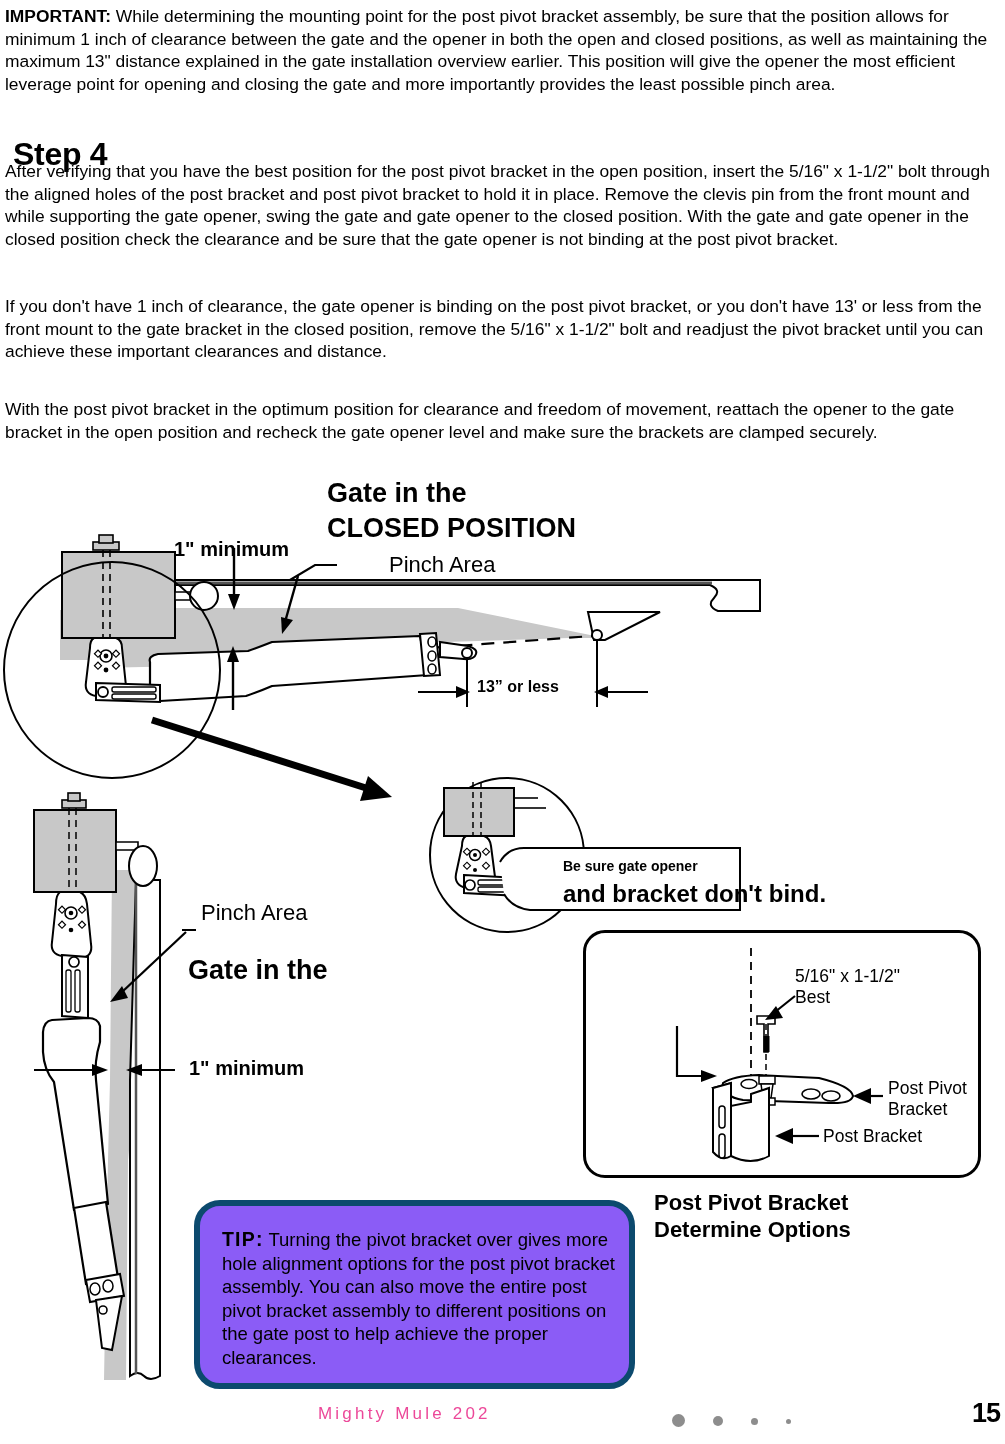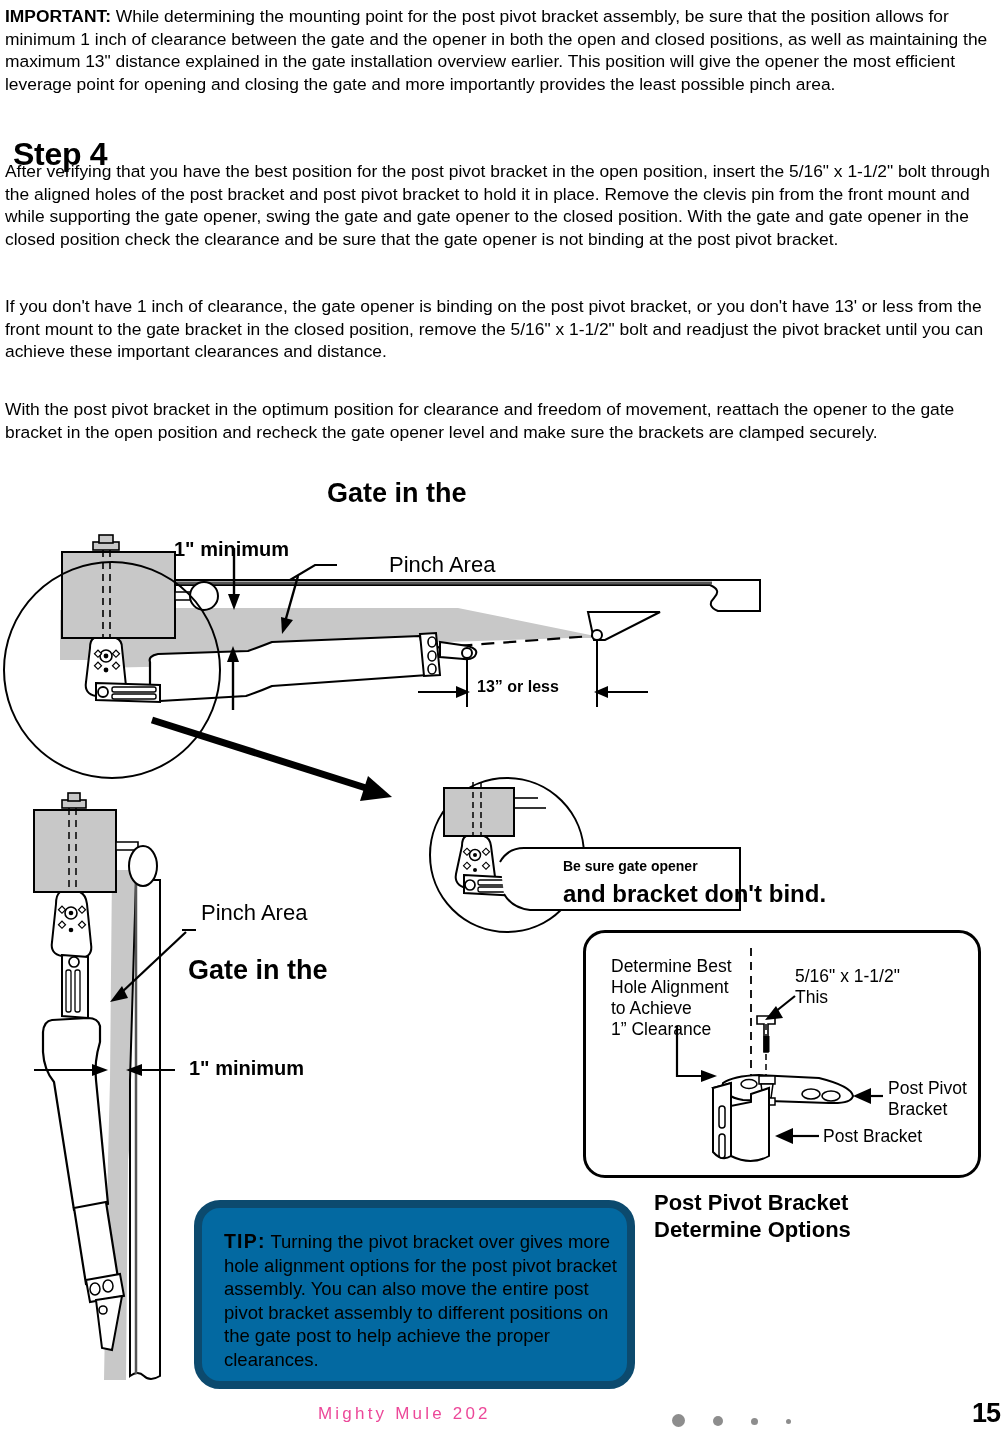--- a/index.html
+++ b/index.html
@@ -42,23 +42,23 @@
     position: absolute;
     font-family: "Liberation Sans", sans-serif;
     white-space: pre;
     color: #000;
   }
   .dlabel.bold { font-weight: bold; }
 
   
   .roundbox {
     position: absolute;
-    border: 8px solid #0c4a6e;
+    border: 6px solid #0c4a6e;
     border-radius: 26px;
-    background: #0369a1;
+    background: #8b5cf6;
   }
   .thinbox {
     position: absolute;
     border: 3px solid #000;
     border-radius: 22px;
     background: #fff;
   }
   .tip-text {
     position: absolute;
     font-size: 18.5px;
@@ -182,20 +182,21 @@
       <path d="M 594 222 L 608 216 L 608 228 Z" fill="#000"></path>
     </g>
 
     <g>
       <line x1="152" y1="250" x2="366" y2="318" stroke="#000" stroke-width="7"></line>
       <path d="M 392 327 L 360 331 L 368 306 Z" fill="#000"></path>
     </g>
   </svg>
 
   <div class="dlabel bold" style="left:327px; top:8px; font-size:27px;">Gate in the</div>
+  <div class="dlabel bold" style="left:327px; top:43px; font-size:27px;">CLOSED POSITION</div>
   <div class="dlabel bold" style="left:174px; top:68px; font-size:20px;">1" minimum</div>
   <div class="dlabel" style="left:389px; top:82px; font-size:22px;">Pinch Area</div>
   <div class="dlabel bold" style="left:477px; top:208px; font-size:16px;">13” or less</div>
 </div>
 
 <div class="diagram" style="left:400px; top:770px; width:340px; height:160px;">
   <svg width="340" height="160" viewBox="0 0 340 160">
     <circle cx="107" cy="85" r="77" fill="none" stroke="#000" stroke-width="2"></circle>
 
     <rect x="44" y="18" width="70" height="48" fill="#c8c8c8" stroke="#000" stroke-width="2"></rect>
@@ -324,26 +325,22 @@
       <line x1="300" y1="166" x2="284" y2="166" stroke="#000" stroke-width="2.2"></line>
       <path d="M 270 166 L 288 158 L 288 174 Z" fill="#000"></path>
     </g>
 
     <g>
       <line x1="236" y1="206" x2="206" y2="206" stroke="#000" stroke-width="2.2"></line>
       <path d="M 192 206 L 210 198 L 210 214 Z" fill="#000"></path>
     </g>
   </svg>
 
-  <div class="dlabel" style="left:28px; top:26px; font-size:17.5px; line-height:21px;">Determine Best
-Hole Alignment
-to Achieve
-1” Clearance</div>
   <div class="dlabel" style="left:212px; top:36px; font-size:17.5px;">5/16" x 1-1/2"</div>
-  <div class="dlabel" style="left:212px; top:57px; font-size:17.5px;">This</div>
+  <div class="dlabel" style="left:212px; top:57px; font-size:17.5px;">Best</div>
   <div class="dlabel" style="left:305px; top:148px; font-size:17.5px;">Post Pivot</div>
   <div class="dlabel" style="left:305px; top:169px; font-size:17.5px;">Bracket</div>
   <div class="dlabel" style="left:240px; top:196px; font-size:17.5px;">Post Bracket</div>
 </div>
 
 <div class="dlabel bold" style="left:654px; top:1190px; font-size:22px;">Post Pivot Bracket</div>
 <div class="dlabel bold" style="left:654px; top:1217px; font-size:22px;">Determine Options</div>
 
 <div class="roundbox" style="left:194px; top:1200px; width:441px; height:189px;">
   <div class="tip-text" style="left:22px; top:22px; width:396px;">

